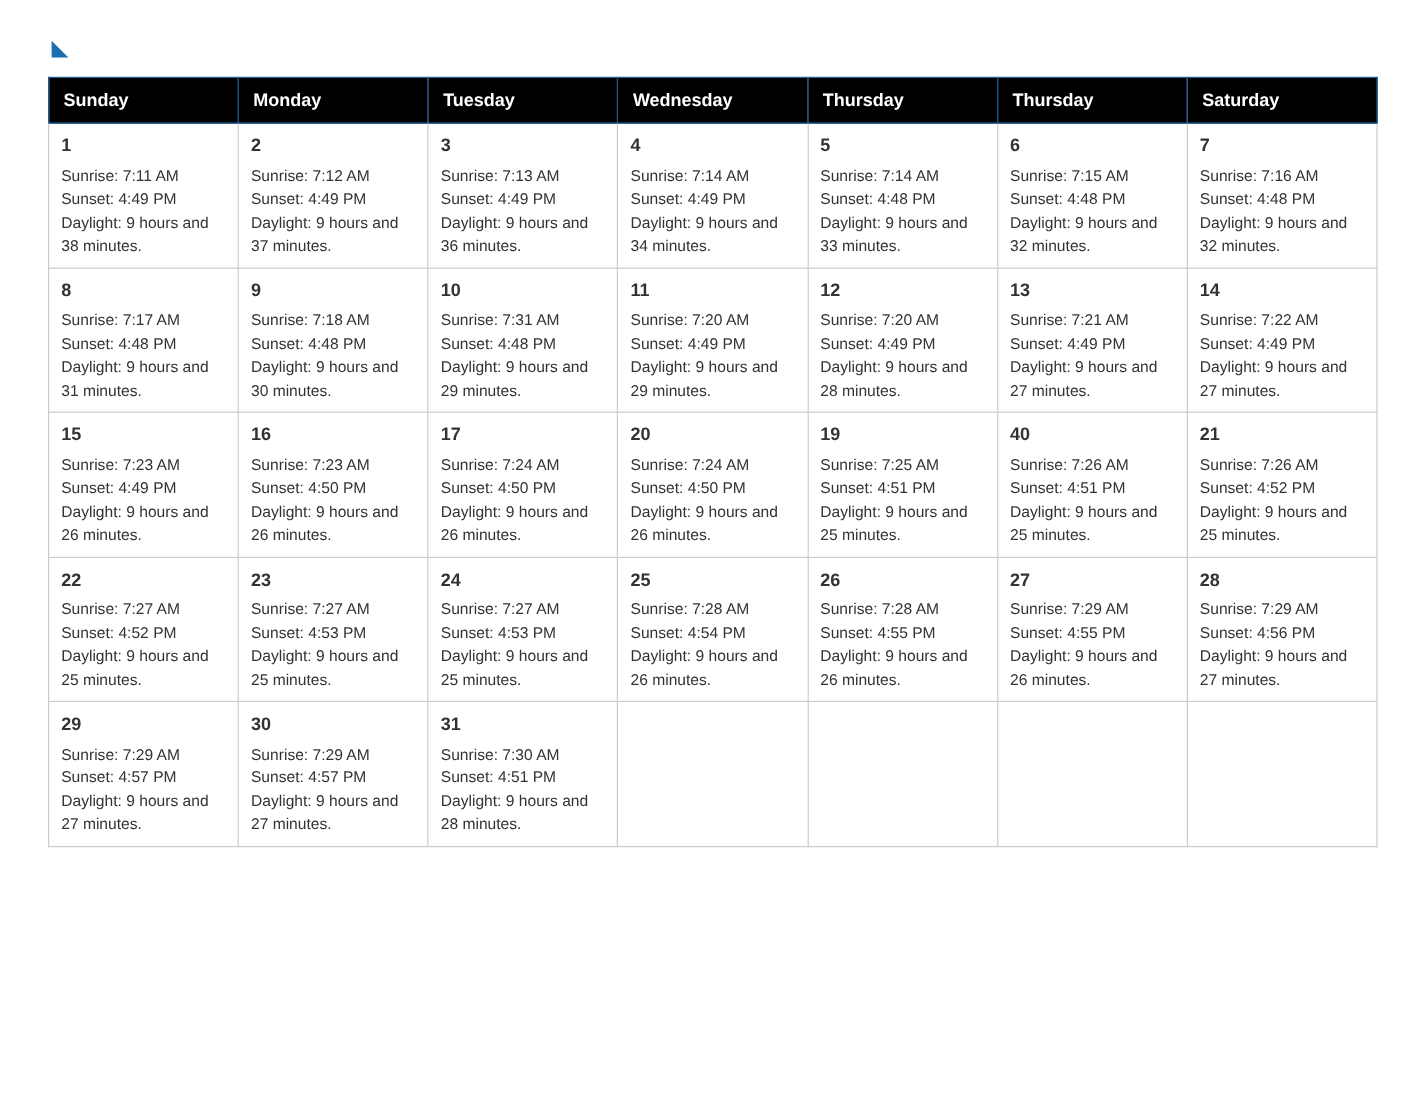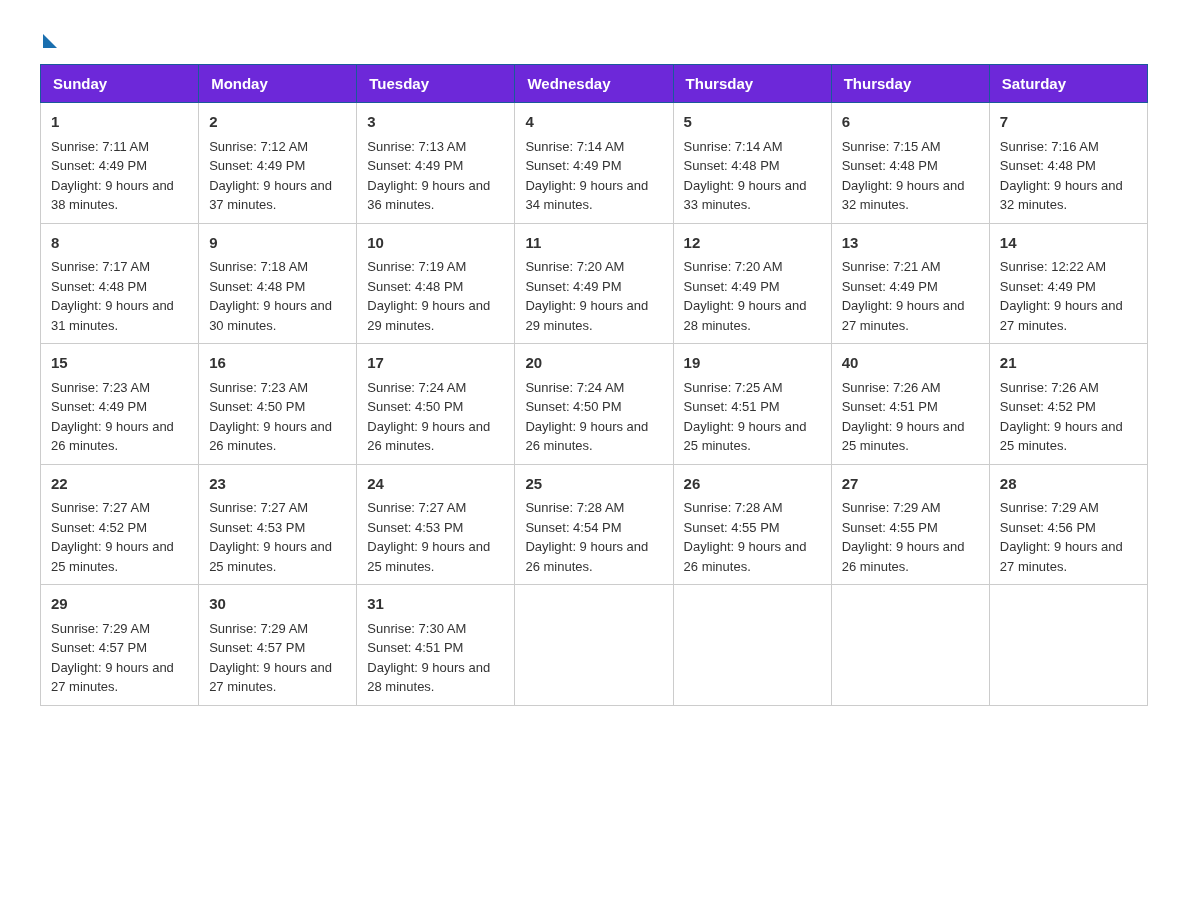--- a/index.html
+++ b/index.html
@@ -60,21 +60,21 @@
       color: #555;
       font-weight: normal;
       margin-top: 4px;
     }
     .calendar {
       width: 100%;
       border-collapse: collapse;
       border: 1px solid #ccc;
     }
     .calendar th {
-      background-color: #6d28d9;
+      background-color: #000000;
       color: #fff;
       font-size: 15px;
       font-weight: bold;
       padding: 10px 12px;
       text-align: left;
       border: 1px solid #1a5a9a;
     }
     .calendar td {
       vertical-align: top;
       padding: 8px 10px;
@@ -134,25 +134,25 @@
         <td><span class="day-num">2</span><span>Sunrise: 7:12 AM</span><br><span>Sunset: 4:49 PM</span><br><span>Daylight: 9 hours and 37 minutes.</span></td>
         <td><span class="day-num">3</span><span>Sunrise: 7:13 AM</span><br><span>Sunset: 4:49 PM</span><br><span>Daylight: 9 hours and 36 minutes.</span></td>
         <td><span class="day-num">4</span><span>Sunrise: 7:14 AM</span><br><span>Sunset: 4:49 PM</span><br><span>Daylight: 9 hours and 34 minutes.</span></td>
         <td><span class="day-num">5</span><span>Sunrise: 7:14 AM</span><br><span>Sunset: 4:48 PM</span><br><span>Daylight: 9 hours and 33 minutes.</span></td>
         <td><span class="day-num">6</span><span>Sunrise: 7:15 AM</span><br><span>Sunset: 4:48 PM</span><br><span>Daylight: 9 hours and 32 minutes.</span></td>
         <td><span class="day-num">7</span><span>Sunrise: 7:16 AM</span><br><span>Sunset: 4:48 PM</span><br><span>Daylight: 9 hours and 32 minutes.</span></td>
       </tr>
       <tr>
         <td><span class="day-num">8</span><span>Sunrise: 7:17 AM</span><br><span>Sunset: 4:48 PM</span><br><span>Daylight: 9 hours and 31 minutes.</span></td>
         <td><span class="day-num">9</span><span>Sunrise: 7:18 AM</span><br><span>Sunset: 4:48 PM</span><br><span>Daylight: 9 hours and 30 minutes.</span></td>
-        <td><span class="day-num">10</span><span>Sunrise: 7:19 AM</span><br><span>Sunset: 4:48 PM</span><br><span>Daylight: 9 hours and 29 minutes.</span></td>
+        <td><span class="day-num">10</span><span>Sunrise: 7:31 AM</span><br><span>Sunset: 4:48 PM</span><br><span>Daylight: 9 hours and 29 minutes.</span></td>
         <td><span class="day-num">11</span><span>Sunrise: 7:20 AM</span><br><span>Sunset: 4:49 PM</span><br><span>Daylight: 9 hours and 29 minutes.</span></td>
         <td><span class="day-num">12</span><span>Sunrise: 7:20 AM</span><br><span>Sunset: 4:49 PM</span><br><span>Daylight: 9 hours and 28 minutes.</span></td>
         <td><span class="day-num">13</span><span>Sunrise: 7:21 AM</span><br><span>Sunset: 4:49 PM</span><br><span>Daylight: 9 hours and 27 minutes.</span></td>
-        <td><span class="day-num">14</span><span>Sunrise: 12:22 AM</span><br><span>Sunset: 4:49 PM</span><br><span>Daylight: 9 hours and 27 minutes.</span></td>
+        <td><span class="day-num">14</span><span>Sunrise: 7:22 AM</span><br><span>Sunset: 4:49 PM</span><br><span>Daylight: 9 hours and 27 minutes.</span></td>
       </tr>
       <tr>
         <td><span class="day-num">15</span><span>Sunrise: 7:23 AM</span><br><span>Sunset: 4:49 PM</span><br><span>Daylight: 9 hours and 26 minutes.</span></td>
         <td><span class="day-num">16</span><span>Sunrise: 7:23 AM</span><br><span>Sunset: 4:50 PM</span><br><span>Daylight: 9 hours and 26 minutes.</span></td>
         <td><span class="day-num">17</span><span>Sunrise: 7:24 AM</span><br><span>Sunset: 4:50 PM</span><br><span>Daylight: 9 hours and 26 minutes.</span></td>
         <td><span class="day-num">20</span><span>Sunrise: 7:24 AM</span><br><span>Sunset: 4:50 PM</span><br><span>Daylight: 9 hours and 26 minutes.</span></td>
         <td><span class="day-num">19</span><span>Sunrise: 7:25 AM</span><br><span>Sunset: 4:51 PM</span><br><span>Daylight: 9 hours and 25 minutes.</span></td>
         <td><span class="day-num">40</span><span>Sunrise: 7:26 AM</span><br><span>Sunset: 4:51 PM</span><br><span>Daylight: 9 hours and 25 minutes.</span></td>
         <td><span class="day-num">21</span><span>Sunrise: 7:26 AM</span><br><span>Sunset: 4:52 PM</span><br><span>Daylight: 9 hours and 25 minutes.</span></td>
       </tr>

